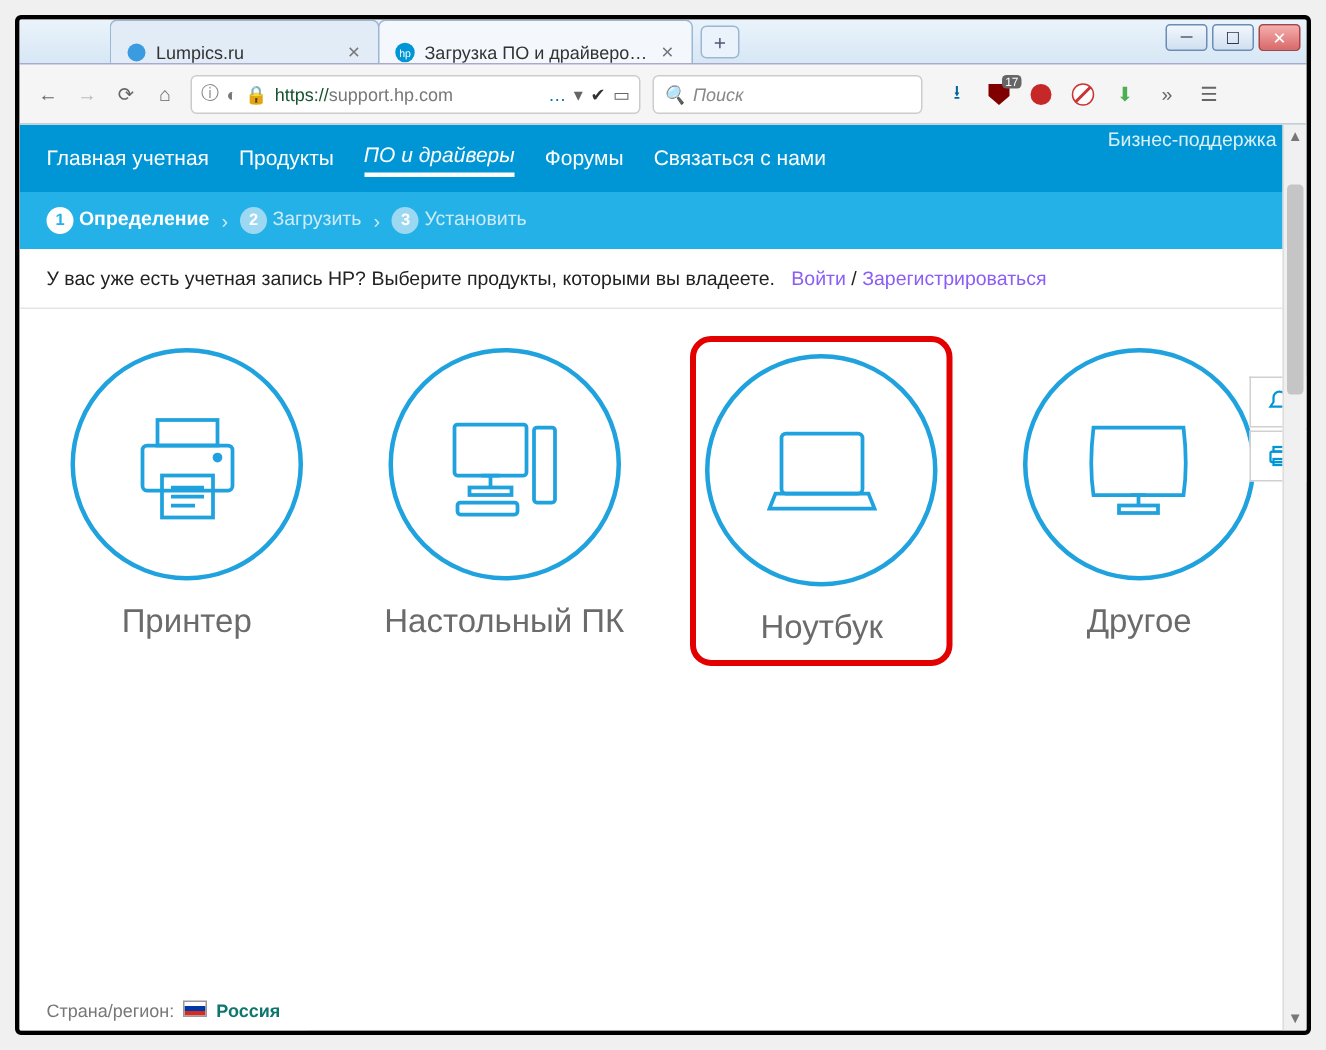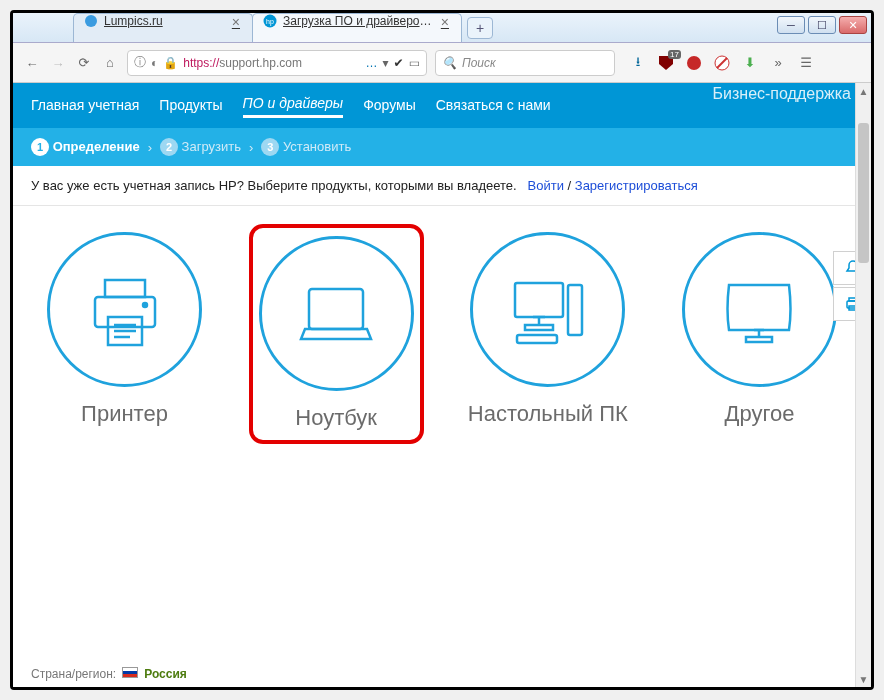--- a/index.html
+++ b/index.html
@@ -25,35 +25,34 @@
     height: 30px;
     background: linear-gradient(#eaf3fb, #d7e7f5);
     border-bottom: 1px solid #aac;
     display: flex;
     align-items: stretch;
     padding-left: 60px;
     position: relative;
   }
   .tab {
     display: flex;
-    align-items: flex-start;
+    align-items: flex-end;
     padding: 0 10px;
     min-width: 180px;
     max-width: 210px;
     border: 1px solid #9cb7d4;
     border-bottom: none;
     background: #f4f8fc;
     border-radius: 5px 5px 0 0;
     margin-right: -1px;
     font-size: 12px;
     color: #333;
     gap: 6px;
     white-space: nowrap;
     overflow: hidden;
-    text-decoration: underline;
   }
   .tab.inactive { background: #e2ecf6; }
   .tab .favicon {
     width: 14px; height: 14px; flex-shrink: 0;
     display: flex; align-items: center; justify-content: center;
   }
   .tab .tab-text { flex: 1; overflow: hidden; text-overflow: ellipsis; }
   .tab .close { color: #777; cursor: pointer; padding: 0 2px; font-size: 14px; }
   .newtab {
     width: 26px; height: 22px; align-self: center;
@@ -91,21 +90,21 @@
   }
   .urlbox {
     flex: 1; max-width: 300px;
     height: 26px; border: 1px solid #ccc; border-radius: 4px;
     background: #fff; display: flex; align-items: center;
     padding: 0 6px; gap: 5px; font-size: 12px; color: #666;
     overflow: hidden;
   }
   .urlbox .lock { color: #2a8a2a; }
   .urlbox .urltext { flex:1; overflow:hidden; text-overflow:ellipsis; white-space:nowrap; color:#777;}
-  .urlbox .https { color:#be185d; font-weight:500;}
+  .urlbox .https { color:#14532d; font-weight:500;}
   .searchbox {
     width: 180px; height: 26px; border:1px solid #ccc; border-radius:4px;
     background:#fff; display:flex; align-items:center; padding:0 6px;
     gap:5px; font-size:12px; color:#888; font-style:italic;
   }
   .ext-row { display:flex; gap:10px; align-items:center; margin-left:6px;}
   .content {
     flex: 1; overflow: auto; position: relative;
     background: #fff;
   }
@@ -114,21 +113,21 @@
     color: #fff;
     display: flex;
     align-items: center;
     padding: 12px 18px 10px;
     gap: 20px;
     font-size: 14px;
     position: relative;
   }
   .hp-nav .item { cursor: pointer; padding-bottom: 4px;}
   .hp-nav .item.active { border-bottom: 3px solid #fff; font-style: italic; }
-  .hp-nav .biz { position:absolute; right:20px; top:2px; font-size:16px; opacity:.85;text-align:center;}
+  .hp-nav .biz { position:absolute; right:20px; top:2px; font-size:13px; opacity:.85;text-align:center;}
   .hp-steps {
     background: #23b1e7;
     color: #cfeaf7;
     display: flex;
     align-items: center;
     padding: 10px 18px;
     gap: 8px; font-size: 13px;
   }
   .step-num {
     width:18px; height:18px; border-radius:50%; background:#fff; color:#23b1e7;
@@ -137,21 +136,21 @@
   }
   .step.active { color:#fff; font-weight:600;}
   .step.active .step-num { background:#fff; }
   .step .step-num.off { background:#9dd8f2; color:#fff;}
   .chev { color:#cfeaf7; }
   .login-bar {
     padding: 12px 18px;
     font-size: 13px; color:#222;
     border-bottom: 1px solid #e5e5e5;
   }
-  .login-bar a { color:#1d4ed8; text-decoration:none; cursor:pointer;}
+  .login-bar a { color:#8b5cf6; text-decoration:none; cursor:pointer;}
   .main {
     padding: 26px 24px 0;
   }
   .headline {
     font-size: 28px; color:#222; font-weight:400; letter-spacing:-.3px;
     margin-bottom: 30px;
   }
   .products {
     display: flex; gap: 28px; justify-content: space-between;
   }
@@ -346,63 +345,63 @@
               <rect x="28" y="52" width="34" height="28"></rect>
               <line x1="34" y1="60" x2="56" y2="60"></line>
               <line x1="34" y1="66" x2="56" y2="66"></line>
               <line x1="34" y1="72" x2="50" y2="72"></line>
               <circle cx="65" cy="40" r="2" fill="#1fa2dd"></circle>
             </svg>
           </div>
           <div class="prod-label">Принтер</div>
         </div>
 
-        <div class="prod highlight">
-          <div class="circle">
-            <svg width="90" height="90" viewBox="0 0 90 90">
-              <rect x="18" y="20" width="54" height="40" rx="3"></rect>
-              <path d="M14 60 L76 60 L80 70 L10 70 Z"></path>
-            </svg>
-          </div>
-          <div class="prod-label">Ноутбук</div>
-        </div>
-
         <div class="prod">
           <div class="circle">
             <svg width="90" height="90" viewBox="0 0 90 90">
               <rect x="12" y="18" width="48" height="34" rx="2"></rect>
               <line x1="30" y1="52" x2="42" y2="52"></line>
                 <line x1="36" y1="52" x2="36" y2="60"></line>
               <rect x="22" y="60" width="28" height="5"></rect>
               <rect x="65" y="20" width="14" height="50" rx="2"></rect>
               <rect x="14" y="70" width="40" height="8" rx="2"></rect>
             </svg>
           </div>
           <div class="prod-label">Настольный ПК</div>
         </div>
 
+        <div class="prod highlight">
+          <div class="circle">
+            <svg width="90" height="90" viewBox="0 0 90 90">
+              <rect x="18" y="20" width="54" height="40" rx="3"></rect>
+              <path d="M14 60 L76 60 L80 70 L10 70 Z"></path>
+            </svg>
+          </div>
+          <div class="prod-label">Ноутбук</div>
+        </div>
+
         <div class="prod">
           <div class="circle">
             <svg width="90" height="90" viewBox="0 0 90 90">
               <path d="M15 20 Q12 45 15 65 L75 65 Q78 45 75 20 Z"></path>
               <line x1="40" y1="65" x2="50" y2="65"></line>
                 <line x1="45" y1="65" x2="45" y2="72"></line>
               <rect x="32" y="72" width="26" height="5"></rect>
             </svg>
           </div>
           <div class="prod-label">Другое</div>
         </div>
 
       </div>
     </div>
 
     <div class="footer-region">
       <span>Страна/регион:</span>
       <span class="flag"></span>
-      <b style="color:#4d7c0f">Россия</b>
+      <b style="color:#0f766e">Россия</b>
     </div>
 
     <div class="scrollbar">
       <div class="arr top">▲</div>
       <div class="thumb"></div>
       <div class="arr bot">▼</div>
     </div>
 
   </div>
 </div>

